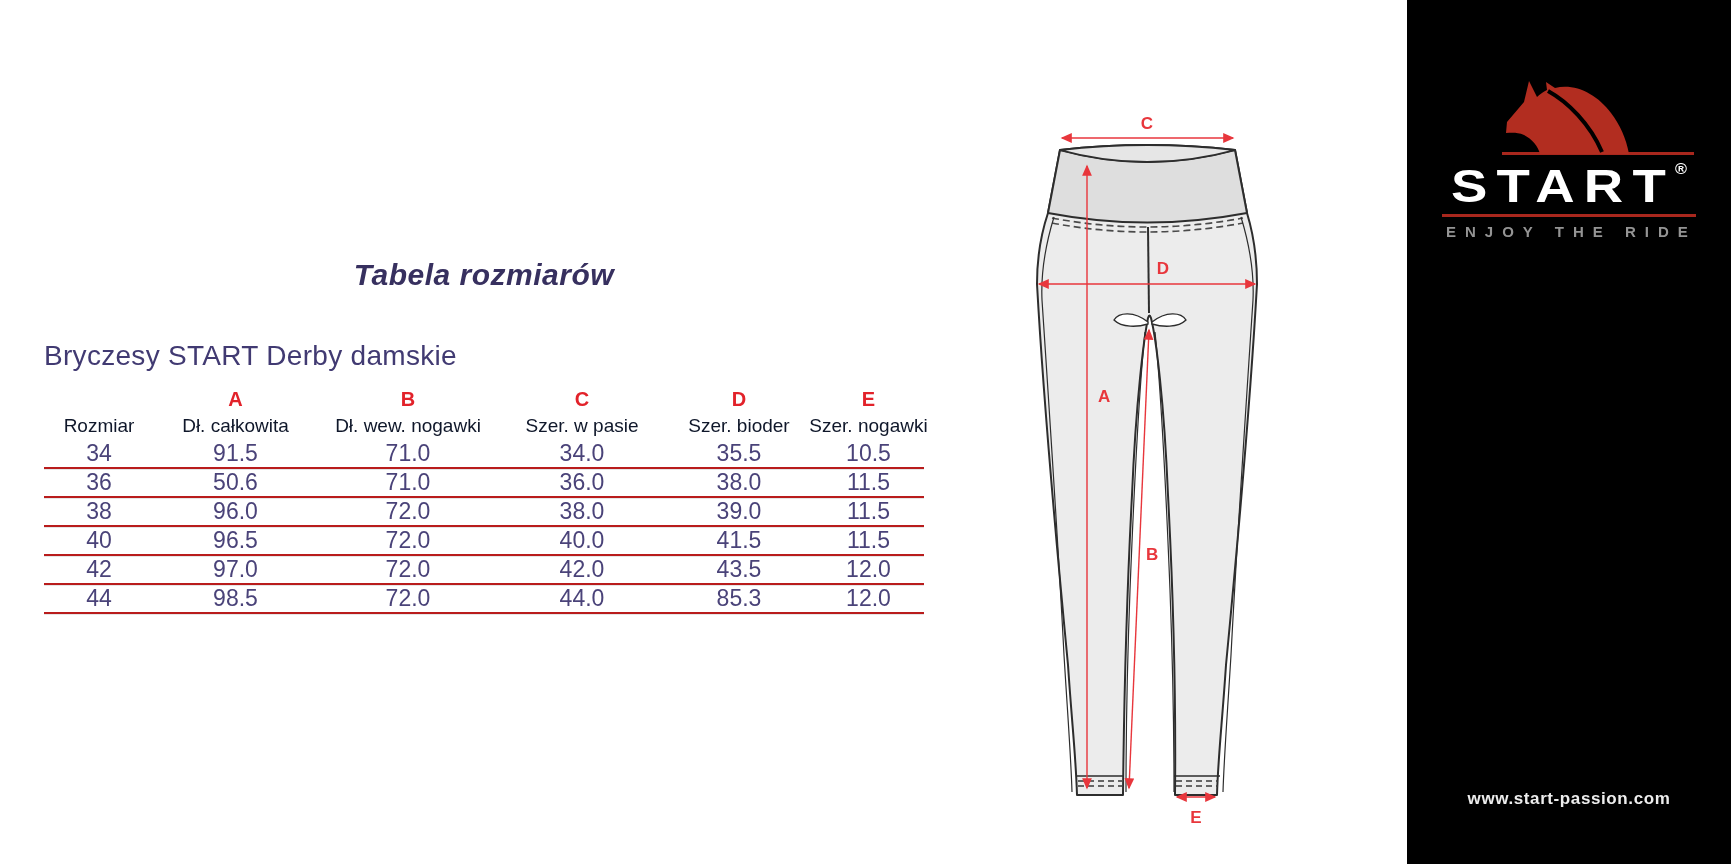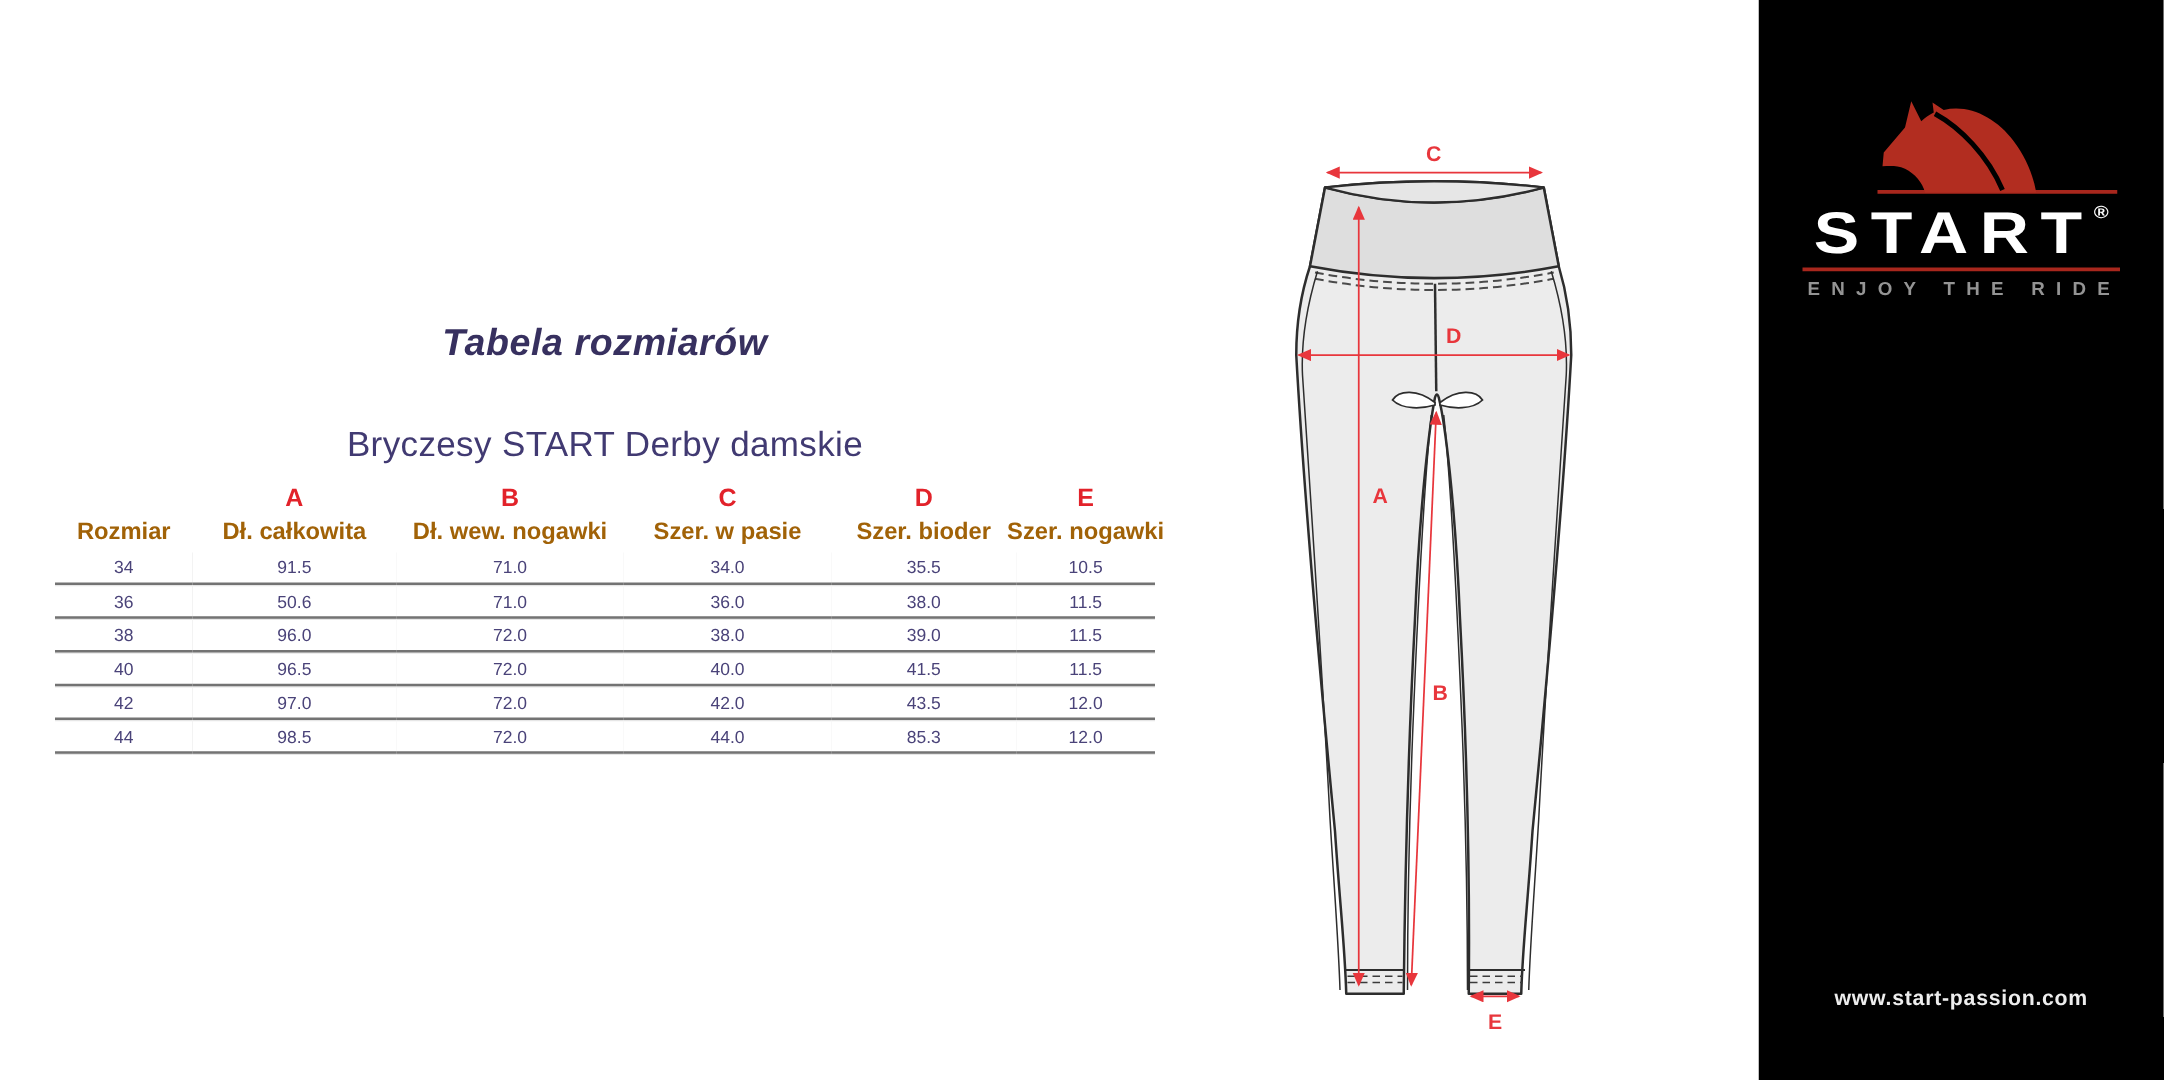--- a/index.html
+++ b/index.html
@@ -8,43 +8,43 @@
 
   
   .chart-title{
     position:absolute; left:44px; top:258px; width:880px;
     text-align:center; font-size:30px; font-weight:700; letter-spacing:.5px;
     color:#37305f;
     font-style:italic;
   }
   .chart-subtitle{
     position:absolute; left:44px; top:340px; width:880px;
-    text-align:center; font-size:28px; font-weight:400; letter-spacing:.3px;
+    text-align:left; font-size:28px; font-weight:400; letter-spacing:.3px;
     color:#413a72;
   }
   table.size-table{
     position:absolute; left:44px; top:386px; width:880px;
     border-collapse:collapse; table-layout:fixed;
   }
   table.size-table col.c1{width:110px}
   table.size-table col.c2{width:163px}
   table.size-table col.c3{width:182px}
   table.size-table col.c4{width:166px}
   table.size-table col.c5{width:148px}
   table.size-table col.c6{width:111px}
   .size-table th, .size-table td{ text-align:center; vertical-align:middle; font-weight:400; }
   tr.letter-row th{ height:26px; color:#e2222a; font-size:20px; font-weight:700; }
   tr.name-row th{ height:28px; position:relative; }
   tr.name-row th span{
     position:absolute; left:50%; top:50%; transform:translate(-50%,-50%);
-    white-space:nowrap; color:#a16207; font-size:19px; font-weight:700;
+    white-space:nowrap; color:#0f172a; font-size:19px; font-weight:400;
   }
   .size-table tbody td{
-    height:27px; font-size:14px; color:#4a4379;
-    border-bottom:2px solid #737373; box-shadow:0 2px 0 #e6e6e6;
+    height:27px; font-size:23px; color:#4a4379;
+    border-bottom:2px solid #b91c1c; box-shadow:0 2px 0 #e6e6e6;
   }
 
   
   .diagram{ position:absolute; left:930px; top:90px; width:352px; height:745px; }
   .diagram text{ font-family:"Liberation Sans",sans-serif; font-size:17px; font-weight:700; fill:#e8363c; }
 
   
   .brand-panel{
     position:absolute; left:1407px; top:0; width:324px; height:864px;
     background:#000; overflow:hidden;padding-left:12px;

